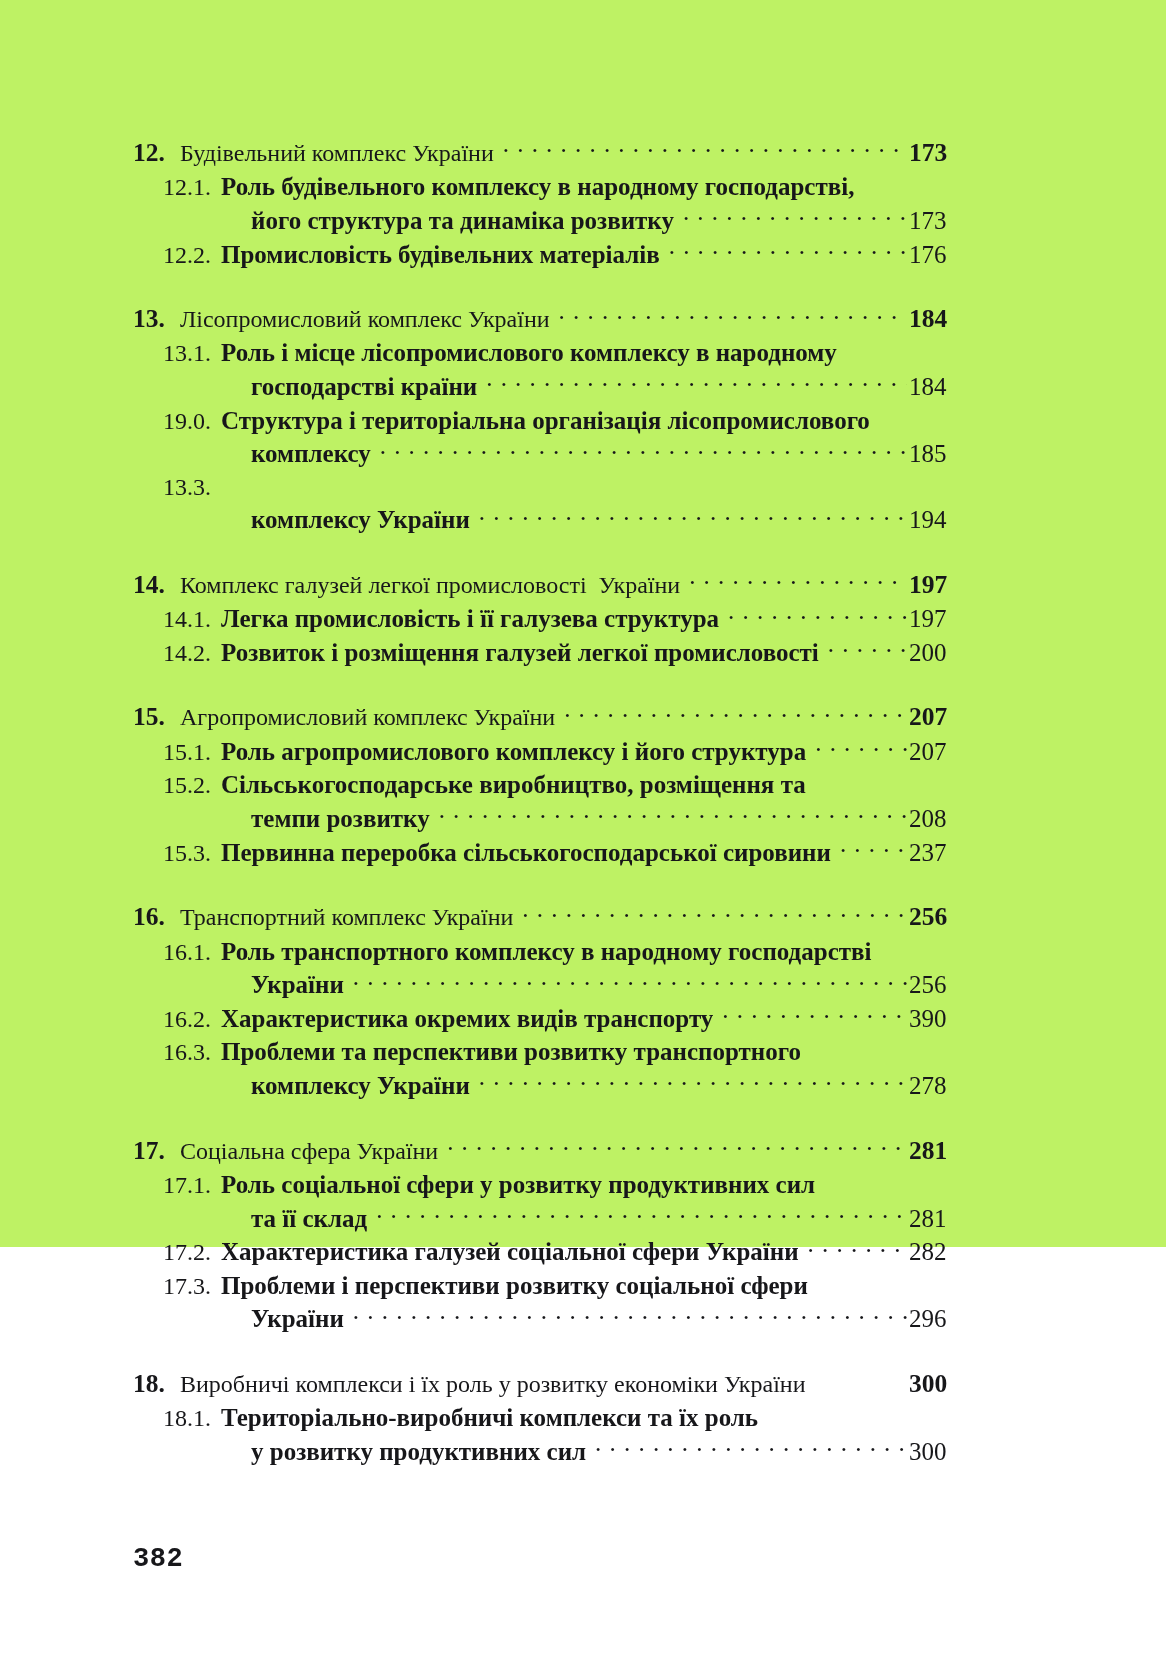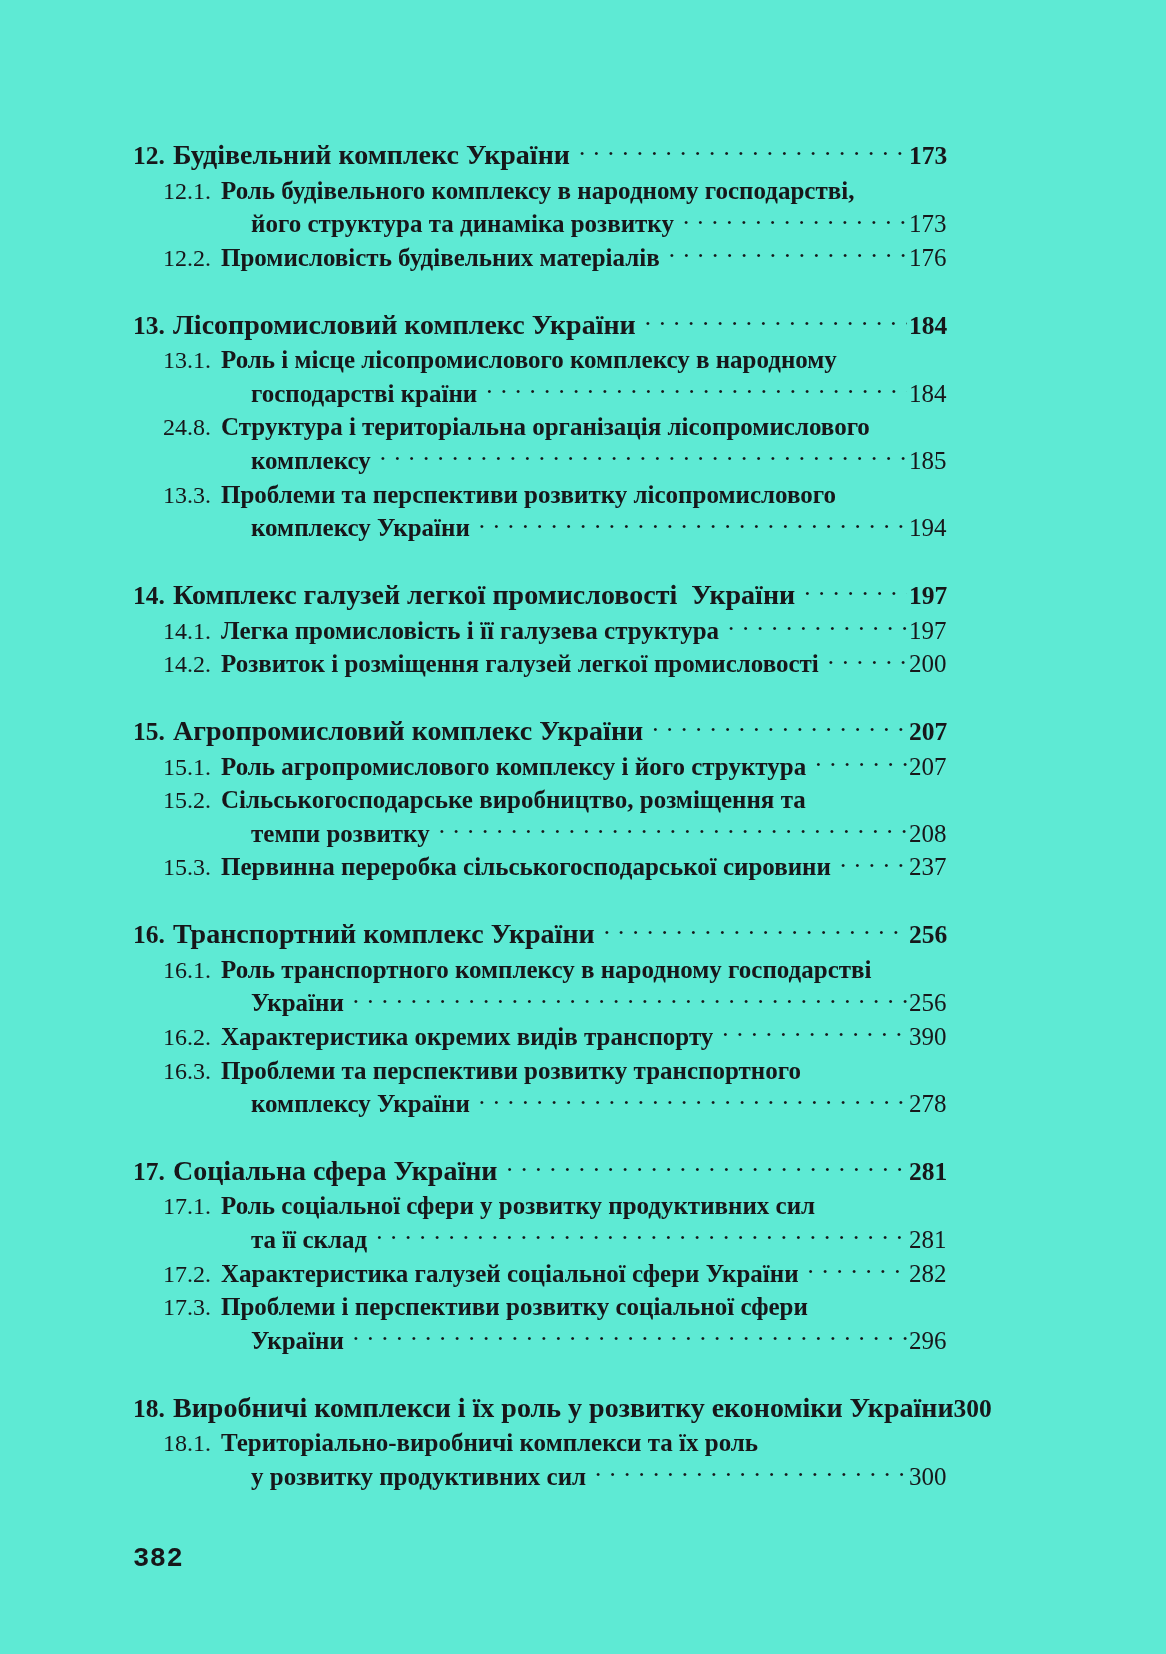--- a/index.html
+++ b/index.html
@@ -14,22 +14,22 @@
     position: relative;
     font-family: "Liberation Serif", "DejaVu Serif", serif;
     color: #17171a;
     overflow: hidden;
   }
 
   .page {
     position: absolute;
     left: 0; top: 0;
     width: 1166px;
-    height: 1654px;
-    background: #5eead4;
+    height: 1247px;
+    background: #bef264;
   }
 
   .toc {
     position: absolute;
     left: 133px;
     top: 136px;
     width: 830px;
   }
 
   
@@ -52,23 +52,24 @@
     white-space: pre;
     text-align: left;
   }
 
   .chapter .num {
     width: 40px;
     font-weight: bold;
     font-size: 25.5px;
   }
   .chapter .title-text {
-    font-weight: bold;
-    font-size: 28px;
+    font-weight: normal;
+    font-size: 24px;
     white-space: pre;
+    margin-left: 7px;
   }
   .chapter .pageno {
     font-weight: bold;
     font-size: 25.5px;
   }
 
   .sub .num {
     width: 58px;
     font-size: 24px;
     margin-left: 30px;
@@ -179,33 +180,32 @@
           <span class="title-text">Роль і місце лісопромислового комплексу в народному</span>
           <span class="filler"></span>
         </div>
         <div class="entry sub cont">
           <span class="num"></span>
           <span class="title-text">господарстві країни</span>
           <span class="leader"></span>
           <span class="pageno">184</span>
         </div>
         <div class="entry sub">
-          <span class="num">24.8.</span>
+          <span class="num">19.0.</span>
           <span class="title-text">Структура і територіальна організація лісопромислового</span>
           <span class="filler"></span>
         </div>
         <div class="entry sub cont">
           <span class="num"></span>
           <span class="title-text">комплексу</span>
           <span class="leader"></span>
           <span class="pageno">185</span>
         </div>
         <div class="entry sub">
           <span class="num">13.3.</span>
-          <span class="title-text">Проблеми та перспективи розвитку лісопромислового</span>
           <span class="filler"></span>
         </div>
         <div class="entry sub cont">
           <span class="num"></span>
           <span class="title-text">комплексу України</span>
           <span class="leader"></span>
           <span class="pageno">194</span>
         </div>
       </div>
       <div class="chapter-block">

